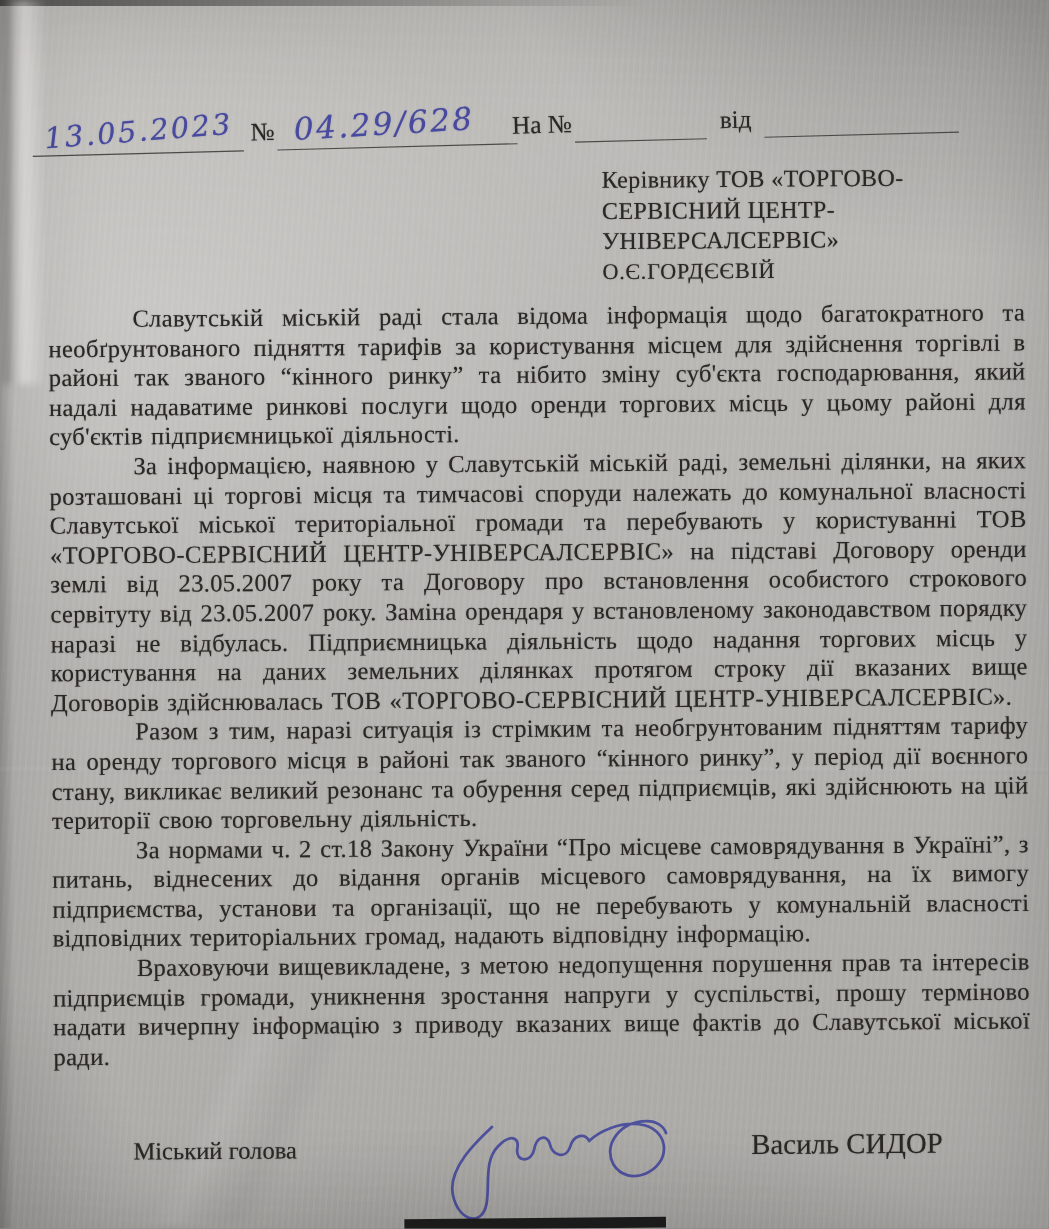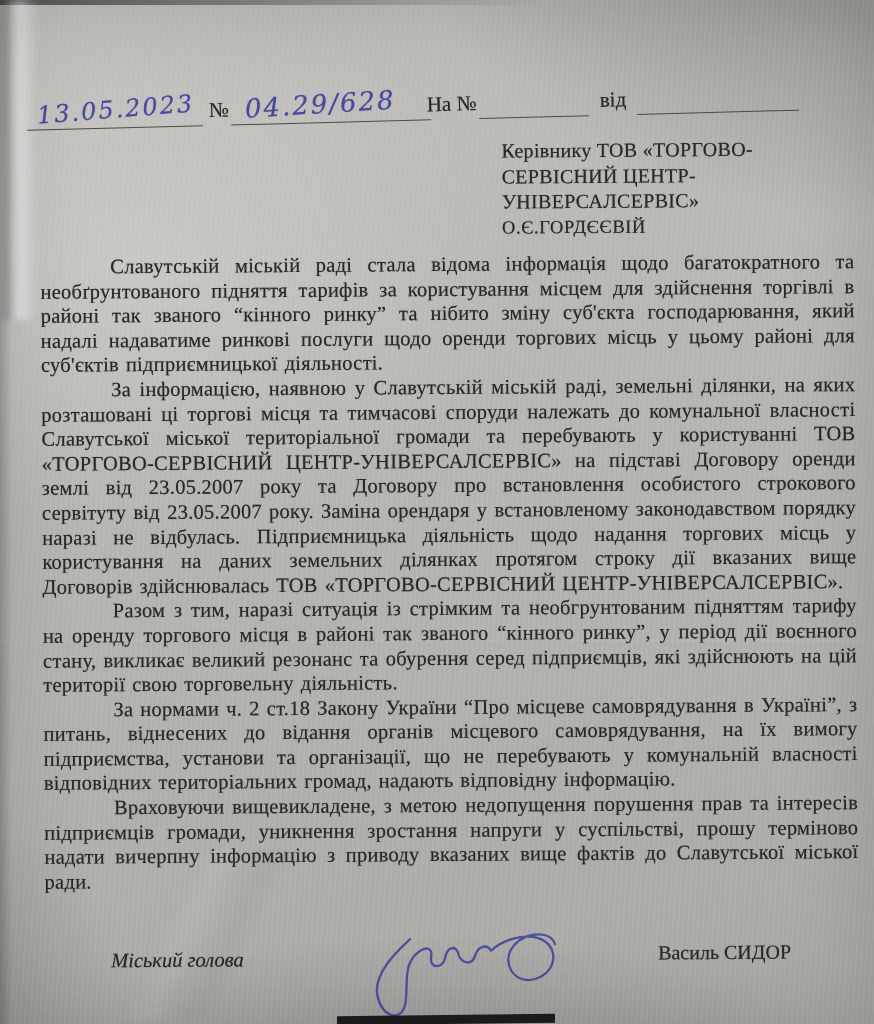--- a/index.html
+++ b/index.html
@@ -57,22 +57,22 @@
     letter-spacing:.3px; }
   .recipient .r4 { font-size:18.5px; letter-spacing:.6px; }
 
   
   .body { position:absolute; left:42px; top:252px; width:814px;
     font-size:20.5px; line-height:24.6px; text-align:justify;
     letter-spacing:.25px; word-spacing:1.5px; }
   .body p { margin:0; text-indent:70px; }
 
   
-  .sig-title { position:absolute; left:108px; top:947px; font-size:20.5px;font-style:italic; }
-  .sig-name  { position:absolute; left:655px; top:943px; font-size:20px; }
+  .sig-title { position:absolute; left:108px; top:947px; font-size:20.5px; }
+  .sig-name  { position:absolute; left:623px; top:943px; font-size:24px; }
   .signature-svg { position:absolute; left:312px; top:925px; }
 
   .bottom-bar { position:absolute; left:337px; bottom:0; width:218px; height:9px;
     background:#1d1d1d; transform:rotate(-0.6deg); }
 </style>
 </head>
 <body>
 
 <div class="photo">
   <div class="texture"></div>

